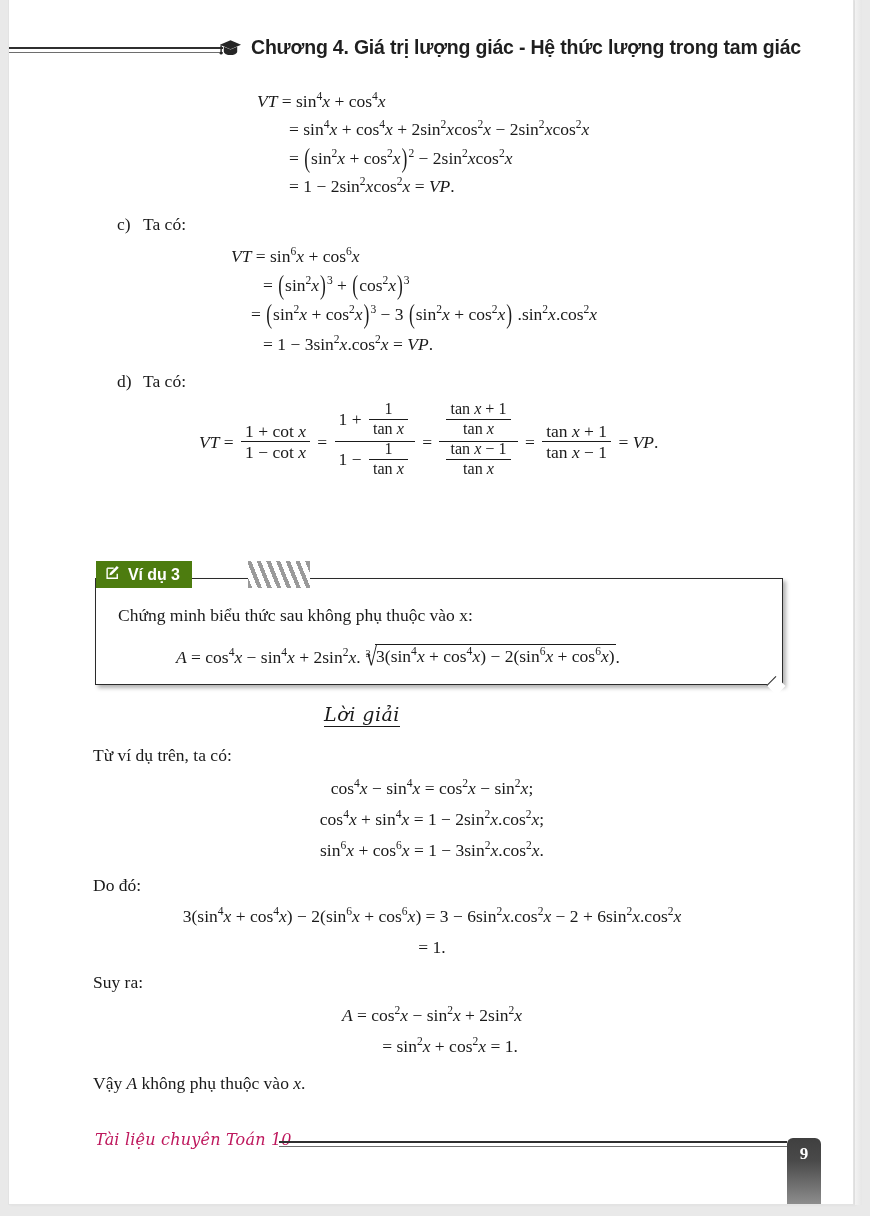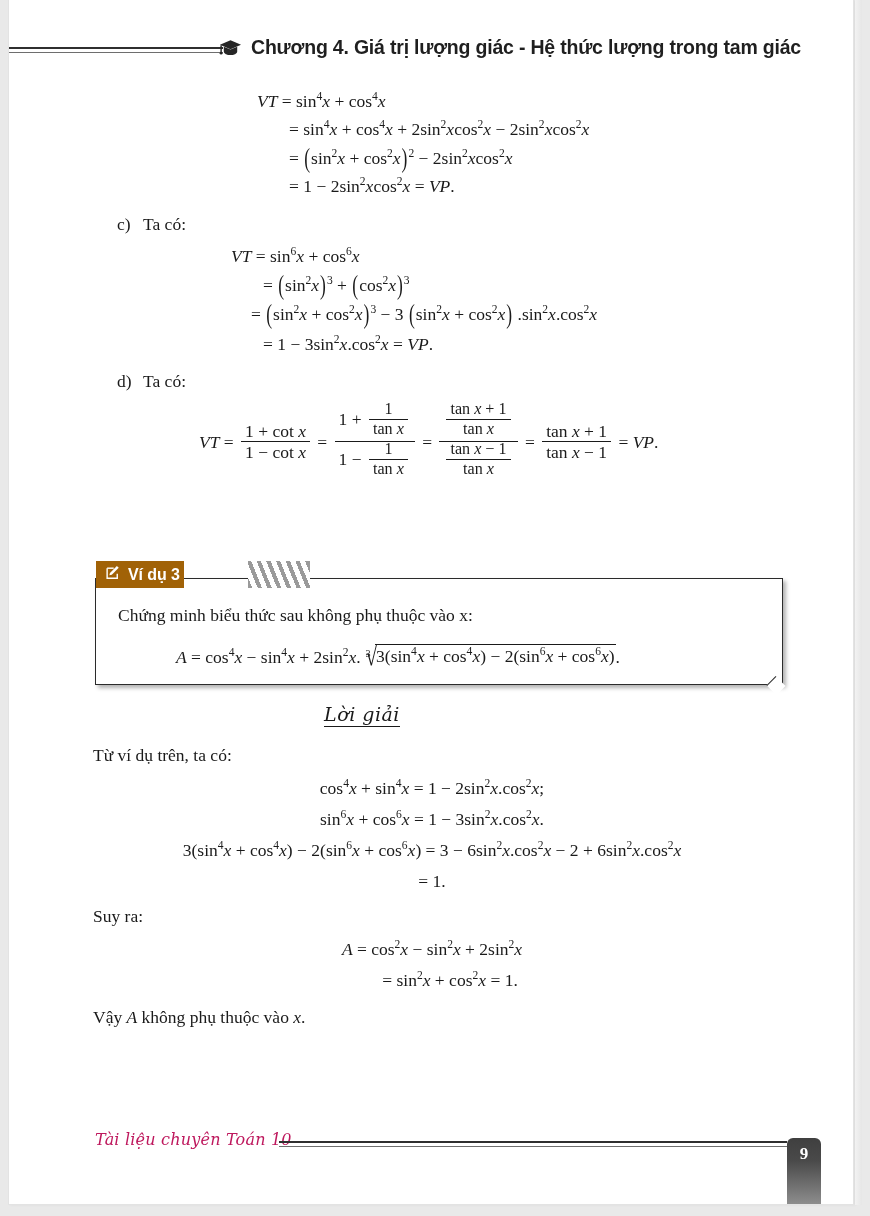--- a/index.html
+++ b/index.html
@@ -176,23 +176,23 @@
     border-left: 1.2px solid #2b2b2b;
     transform: rotate(45deg) translate(5px, 5px);
   }
   .vidu-tab {
     position: absolute;
     left: 0px;
     top: -18px;
     height: 27px;
     display: flex;
     align-items: center;
-    background: #a16207;
+    background: #4d7c0f;
     color: #ffffff;
-    padding: 0 4px 0 10px;
+    padding: 0 12px 0 10px;
     gap: 7px;
     z-index: 3;
   }
   .vidu-tab .vidu-label {
     font-family: "Liberation Sans", "DejaVu Sans", sans-serif;
     font-weight: bold;
     font-size: 16px;
     letter-spacing: -0.1px;
     white-space: nowrap;
   }
@@ -424,27 +424,31 @@
   <div class="loigiai">
     <span>Lời giải</span>
   </div>
 
   <div style="position:absolute; top:745px; left:0; width:846px;">
 
     <div class="para">Từ ví dụ trên, ta có:</div>
 
     <div class="center-math" style="margin-top:12px;">
       <div style="margin-bottom:10px;">
+        <span class="op">cos</span><sup class="e">4</sup><span class="mi">x</span> <span class="op">−</span> <span class="op">sin</span><sup class="e">4</sup><span class="mi">x</span> <span class="op">=</span> <span class="op">cos</span><sup class="e">2</sup><span class="mi">x</span> <span class="op">−</span> <span class="op">sin</span><sup class="e">2</sup><span class="mi">x</span>;
+      </div>
+      <div style="margin-bottom:10px;">
         <span class="op">cos</span><sup class="e">4</sup><span class="mi">x</span> <span class="op">+</span> <span class="op">sin</span><sup class="e">4</sup><span class="mi">x</span> <span class="op">=</span> 1 <span class="op">−</span> 2<span class="op">sin</span><sup class="e">2</sup><span class="mi">x</span>.<span class="op">cos</span><sup class="e">2</sup><span class="mi">x</span>;
       </div>
       <div>
         <span class="op">sin</span><sup class="e">6</sup><span class="mi">x</span> <span class="op">+</span> <span class="op">cos</span><sup class="e">6</sup><span class="mi">x</span> <span class="op">=</span> 1 <span class="op">−</span> 3<span class="op">sin</span><sup class="e">2</sup><span class="mi">x</span>.<span class="op">cos</span><sup class="e">2</sup><span class="mi">x</span>.
       </div>
     </div>
 
+    <div class="para" style="margin-top:14px;">Do đó:</div>
 
     <div class="center-math" style="margin-top:10px;">
       <div style="margin-bottom:10px;">
         3(<span class="op">sin</span><sup class="e">4</sup><span class="mi">x</span> <span class="op">+</span> <span class="op">cos</span><sup class="e">4</sup><span class="mi">x</span>) <span class="op">−</span> 2(<span class="op">sin</span><sup class="e">6</sup><span class="mi">x</span> <span class="op">+</span> <span class="op">cos</span><sup class="e">6</sup><span class="mi">x</span>) <span class="op">=</span> 3 <span class="op">−</span> 6<span class="op">sin</span><sup class="e">2</sup><span class="mi">x</span>.<span class="op">cos</span><sup class="e">2</sup><span class="mi">x</span> <span class="op">−</span> 2 <span class="op">+</span> 6<span class="op">sin</span><sup class="e">2</sup><span class="mi">x</span>.<span class="op">cos</span><sup class="e">2</sup><span class="mi">x</span>
       </div>
       <div>
         <span class="op">=</span> 1.
       </div>
     </div>
 

